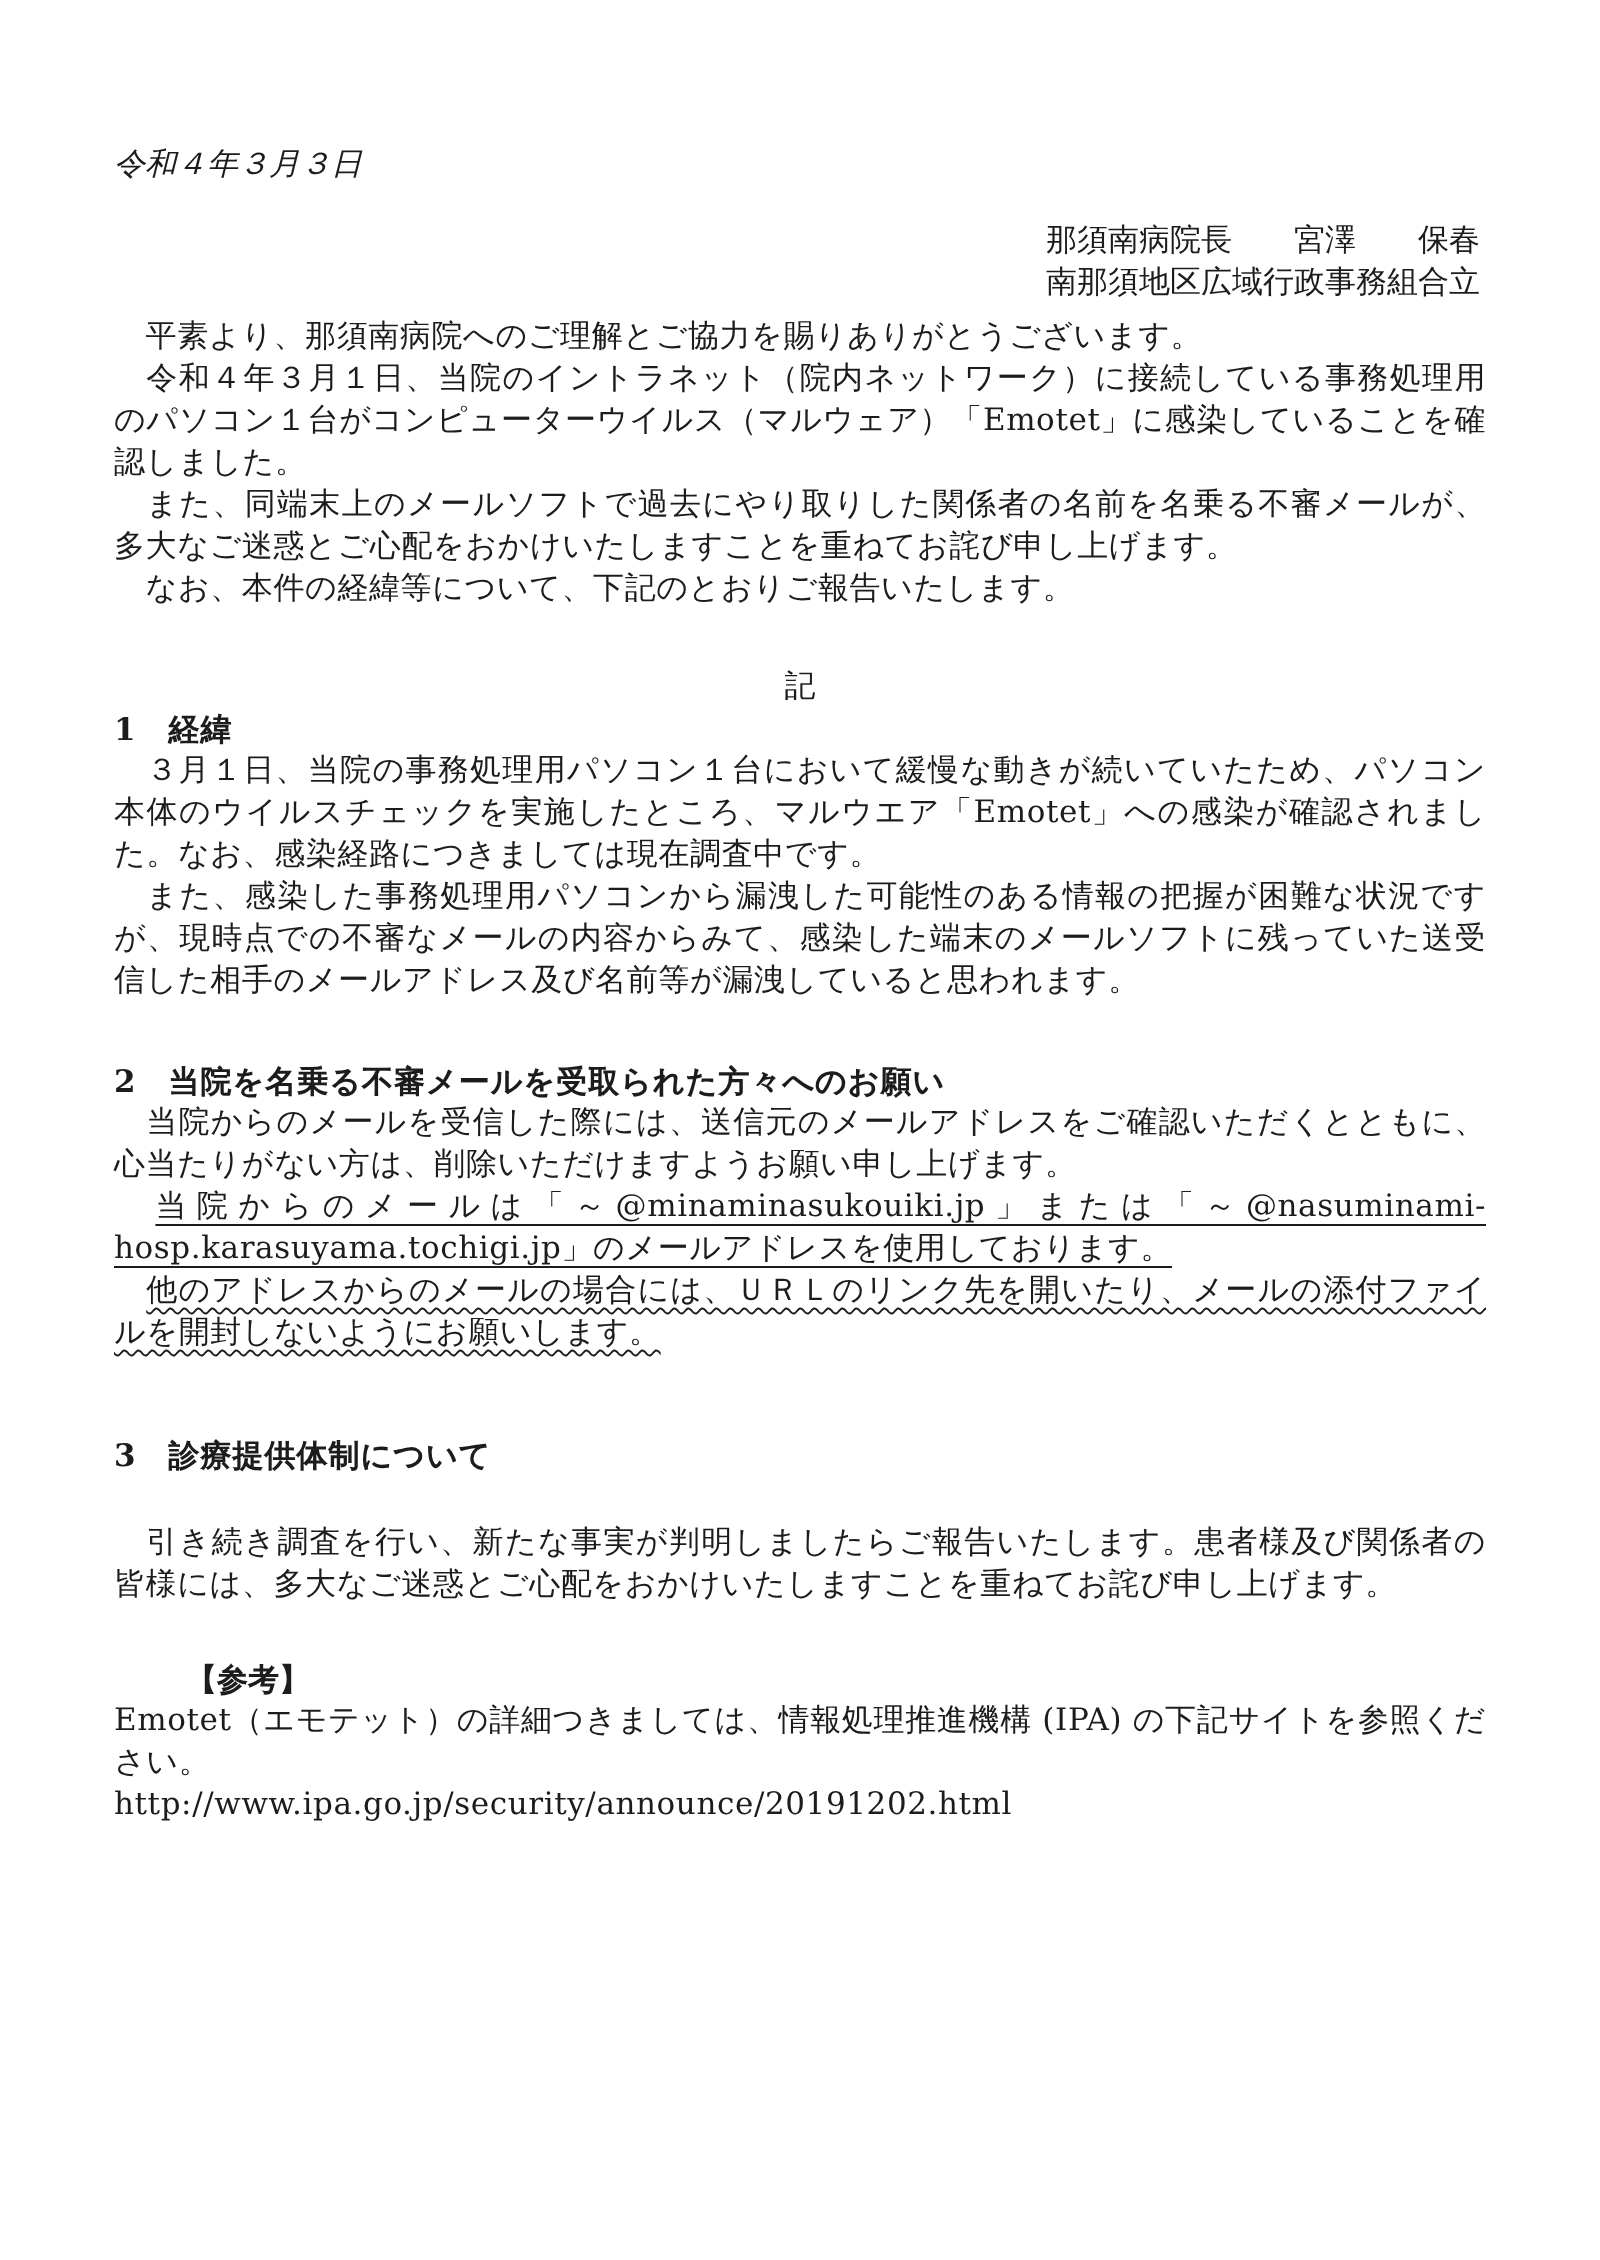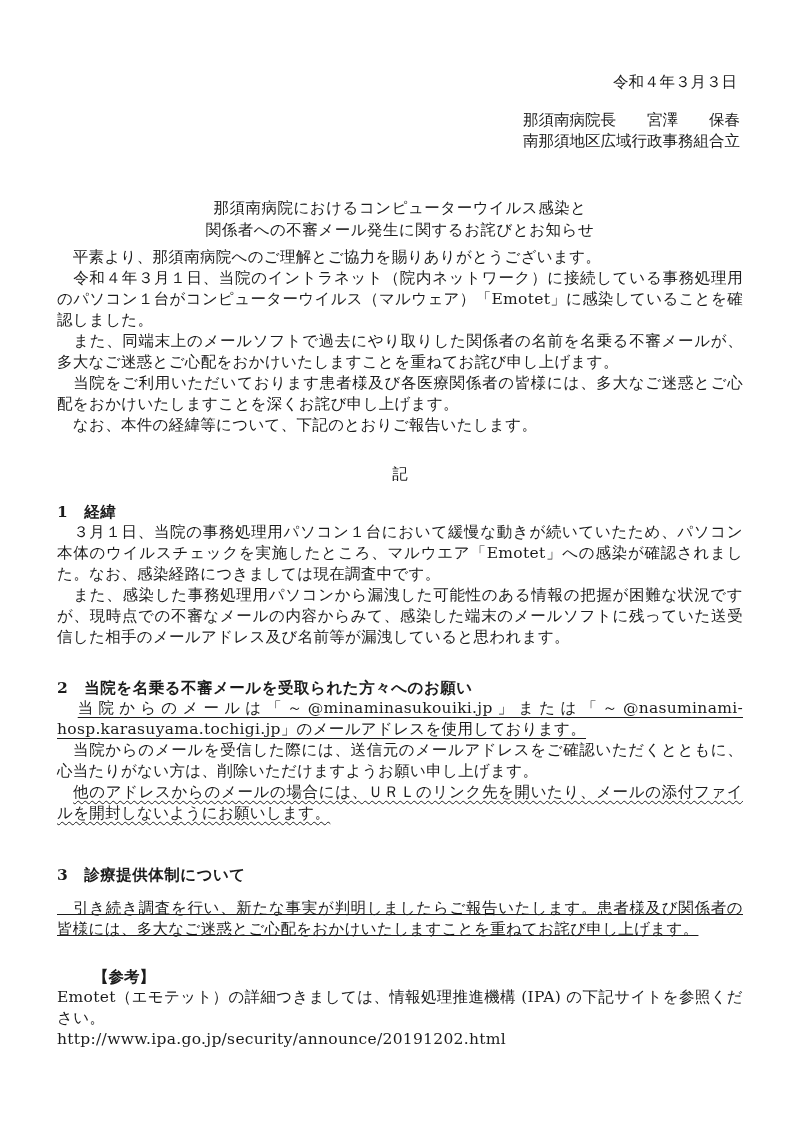--- a/index.html
+++ b/index.html
@@ -18,22 +18,23 @@
   }
   .page {
     box-sizing: border-box;
     width: 800px;
     height: 1130px;
     padding: 72px 57px 0 57px;
     background: #ffffff;
   }
   p { margin: 0; }
   .date-line {
-    text-align: right;
+    text-align: left;
     padding-right: 6px;
+    font-style: italic;
   }
   .sender-block {
     margin-top: 17px;
     margin-left: 466px;
   }
   .doc-title {
     margin-top: 45px;
     text-align: center;
     line-height: 22px;
     letter-spacing: 0.5px;
@@ -44,24 +45,24 @@
     letter-spacing: 0.3px;
   }
   .record-mark {
     margin-top: 28px;
     text-align: center;
   }
   .section-heading {
     font-weight: bold;
     letter-spacing: 0.5px;
   }
-  .sec1 { margin-top: 16px; }
+  .sec1 { margin-top: 0; }
   .sec2 { margin-top: 29px; }
   .sec3 { margin-top: 40px; }
-  .closing-block { margin-top: 13px; text-decoration: underline; }
+  .closing-block { margin-top: 23px; }
   .ref-block { margin-top: 26px; }
   .ref-heading { font-weight: bold; margin-left: 36px; }
   .u {
     text-decoration: underline;
     text-decoration-thickness: 1px;
     text-underline-offset: 4px;
   }
   .uw {
     text-decoration: underline;
     text-decoration-style: wavy;
@@ -74,45 +75,40 @@
 
 <div class="page">
 
   <p class="date-line">令和４年３月３日</p>
 
   <div class="sender-block">
     <p>那須南病院長　　宮澤　　保春</p>
     <p>南那須地区広域行政事務組合立</p>
   </div>
 
-  <div class="doc-title">
-    <p>那須南病院におけるコンピューターウイルス感染と</p>
-    <p>関係者への不審メール発生に関するお詫びとお知らせ</p>
-  </div>
 
   <div class="body-block">
     <p class="para">　平素より、那須南病院へのご理解とご協力を賜りありがとうございます。</p>
     <p class="para">　令和４年３月１日、当院のイントラネット（院内ネットワーク）に接続している事務処理用のパソコン１台がコンピューターウイルス（マルウェア）「Emotet」に感染していることを確認しました。</p>
     <p class="para">　また、同端末上のメールソフトで過去にやり取りした関係者の名前を名乗る不審メールが、多大なご迷惑とご心配をおかけいたしますことを重ねてお詫び申し上げます。</p>
-    <p class="para">　当院をご利用いただいております患者様及び各医療関係者の皆様には、多大なご迷惑とご心配をおかけいたしますことを深くお詫び申し上げます。</p>
     <p class="para">　なお、本件の経緯等について、下記のとおりご報告いたします。</p>
   </div>
 
   <p class="record-mark">記</p>
 
   <div class="sec1">
     <p class="section-heading">1　経緯</p>
     <p class="para">　３月１日、当院の事務処理用パソコン１台において緩慢な動きが続いていたため、パソコン本体のウイルスチェックを実施したところ、マルウエア「Emotet」への感染が確認されました。なお、感染経路につきましては現在調査中です。</p>
     <p class="para">　また、感染した事務処理用パソコンから漏洩した可能性のある情報の把握が困難な状況ですが、現時点での不審なメールの内容からみて、感染した端末のメールソフトに残っていた送受信した相手のメールアドレス及び名前等が漏洩していると思われます。</p>
   </div>
 
   <div class="sec2">
     <p class="section-heading">2　当院を名乗る不審メールを受取られた方々へのお願い</p>
+    <p class="para">　当院からのメールを受信した際には、送信元のメールアドレスをご確認いただくとともに、心当たりがない方は、削除いただけますようお願い申し上げます。</p>
     <p class="para"><span>　</span><span class="u">当院からのメールは「～@minaminasukouiki.jp」または「～@nasuminami-hosp.karasuyama.tochigi.jp」のメールアドレスを使用しております。</span></p>
-    <p class="para">　当院からのメールを受信した際には、送信元のメールアドレスをご確認いただくとともに、心当たりがない方は、削除いただけますようお願い申し上げます。</p>
     <p class="para"><span>　</span><span class="uw">他のアドレスからのメールの場合には、ＵＲＬのリンク先を開いたり、メールの添付ファイルを開封しないようにお願いします。</span></p>
   </div>
 
   <div class="sec3">
     <p class="section-heading">3　診療提供体制について</p>
   </div>
 
   <div class="closing-block">
     <p class="para">　引き続き調査を行い、新たな事実が判明しましたらご報告いたします。患者様及び関係者の皆様には、多大なご迷惑とご心配をおかけいたしますことを重ねてお詫び申し上げます。</p>
   </div>

